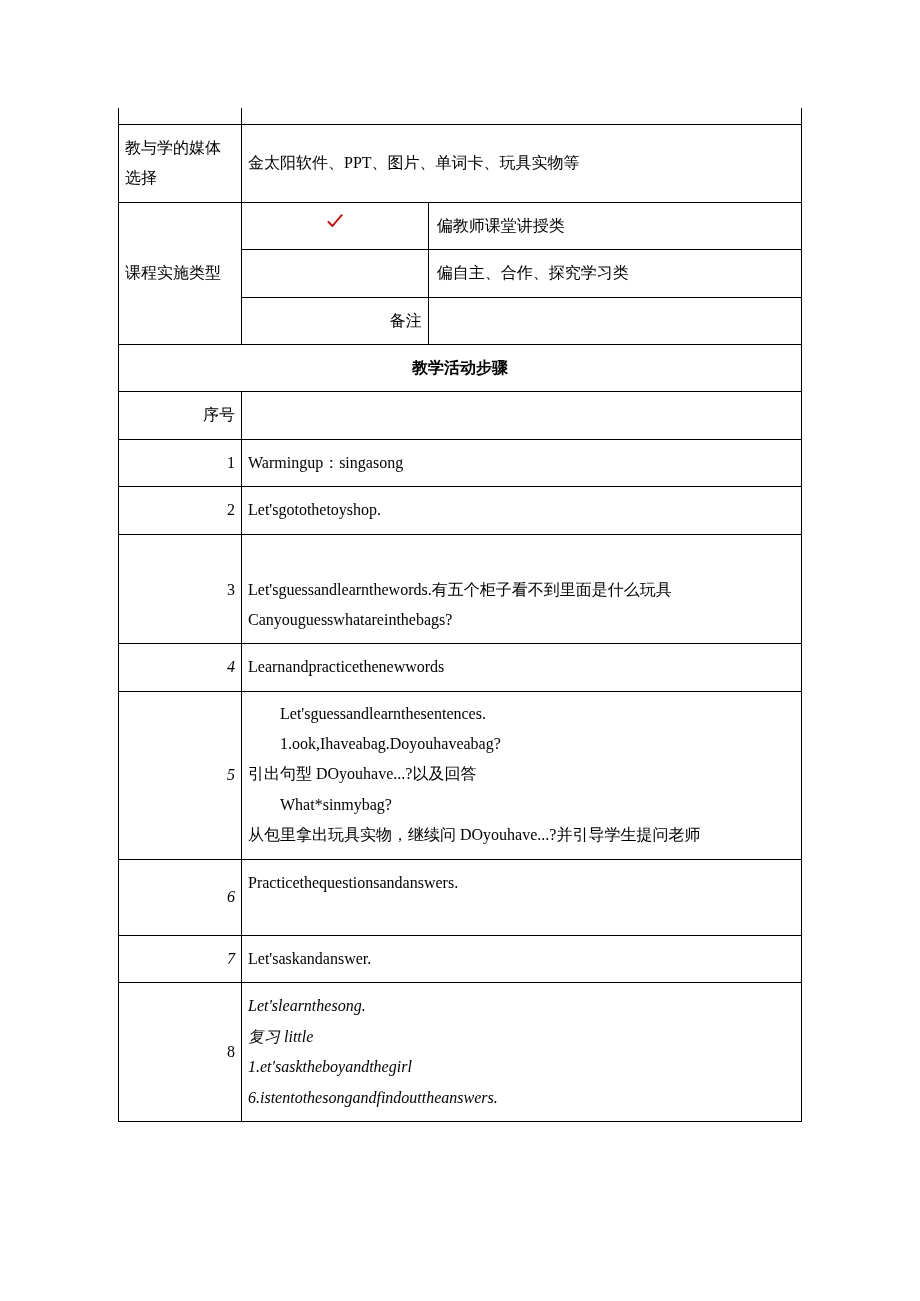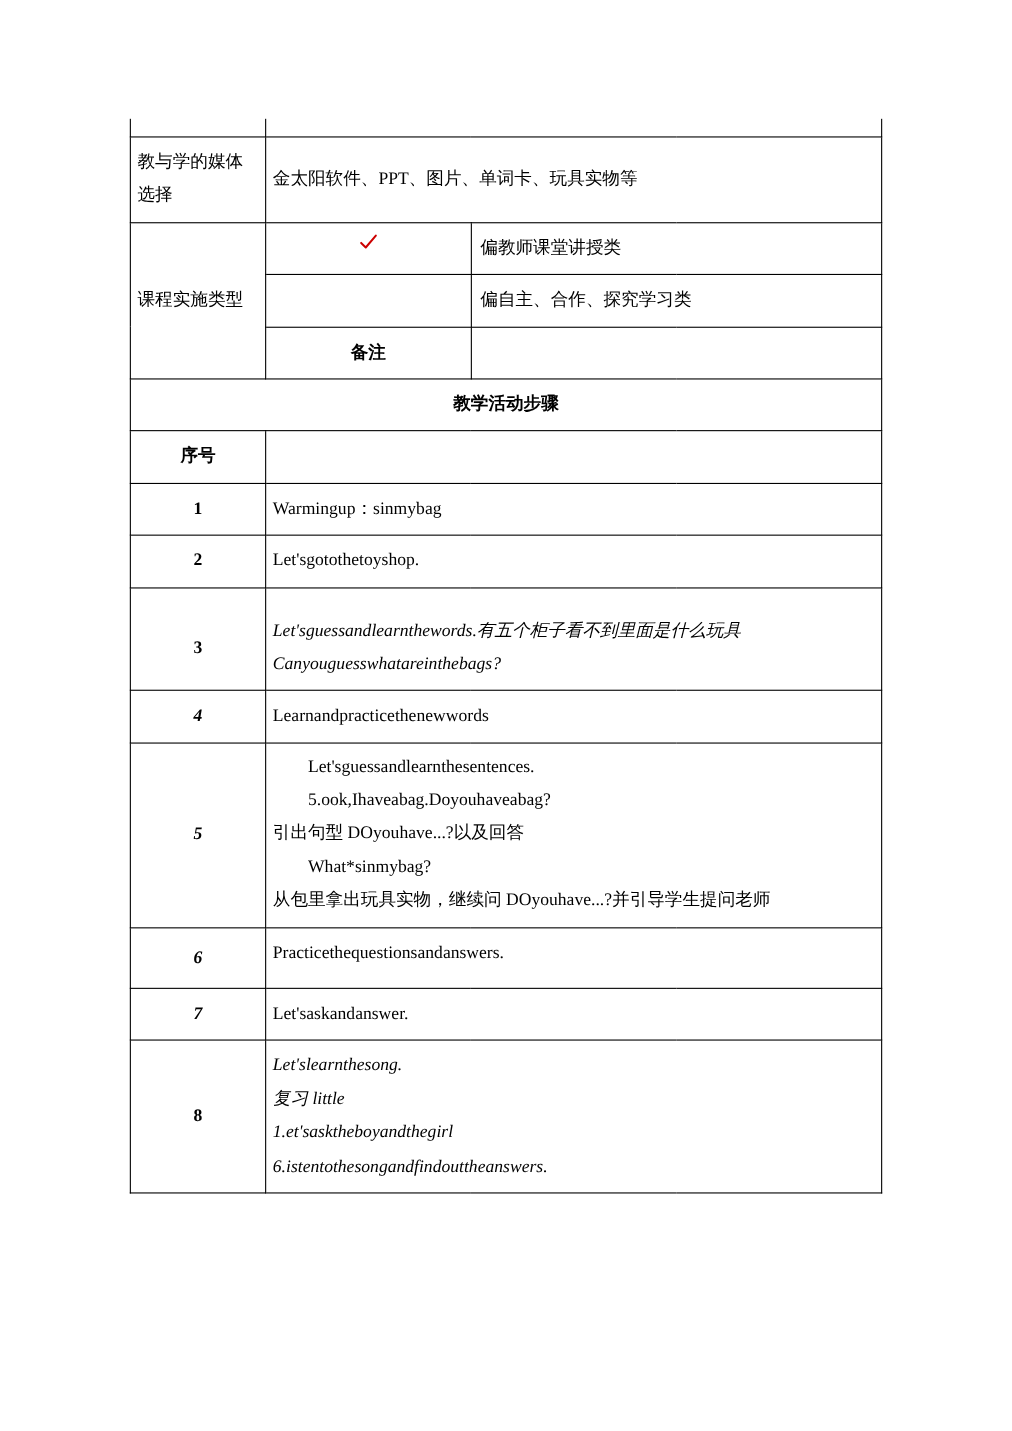--- a/index.html
+++ b/index.html
@@ -27,22 +27,22 @@
     vertical-align: middle;
     word-break: break-all;
     line-height: 1.9;
   }
   .col-label {
     width: 110px;
     text-align: left;
   }
   .col-seq {
     width: 110px;
-    text-align: center;
-    font-weight: bold;
+    text-align: right;
+    font-weight: normal;
   }
   .col-seq.italic {
     font-style: italic;
   }
   .col-check {
     width: 55px;
     text-align: center;
     padding: 4px 2px;
   }
   .col-type-label {
@@ -68,23 +68,22 @@
   .step5 .line2,
   .step5 .line4 {
     text-indent: 2em;
   }
   .step8-line {
     display: block;
     font-style: italic;
   }
   .remark-label {
     width: 55px;
-    text-align: center;
+    text-align: right;
     padding-left: 6px;
-    font-weight: bold;
   }
   .multi-line span {
     display: block;
   }
 </style>
 </head>
 <body>
 
 <div class="page">
 <table>
@@ -124,55 +123,55 @@
     <td colspan="4" class="center bold">教学活动步骤</td>
   </tr>
 
   <tr>
     <td class="col-seq">序号</td>
     <td colspan="3"></td>
   </tr>
 
   <tr>
     <td class="col-seq">1</td>
-    <td colspan="3">Warmingup：sinmybag</td>
+    <td colspan="3">Warmingup：singasong</td>
   </tr>
 
   <tr>
     <td class="col-seq">2</td>
     <td colspan="3">Let'sgotothetoyshop.</td>
   </tr>
 
   <tr>
     <td class="col-seq" style="padding-top:40px;padding-bottom:10px;vertical-align:top;">3</td>
-    <td colspan="3" class="multi-line" style="padding-top:24px;font-style:italic;">
+    <td colspan="3" class="multi-line" style="padding-top:40px;">
       <span>Let'sguessandlearnthewords.有五个柜子看不到里面是什么玩具</span>
       <span>Canyouguesswhatareinthebags?</span>
     </td>
   </tr>
 
   <tr>
     <td class="col-seq italic">4</td>
     <td colspan="3">Learnandpracticethenewwords</td>
   </tr>
 
   <tr>
     <td class="col-seq italic">5</td>
     <td colspan="3" class="multi-line step5" style="padding-top:7px;">
       <span class="line1">Let'sguessandlearnthesentences.</span>
-      <span class="line2">5.ook,Ihaveabag.Doyouhaveabag?</span>
+      <span class="line2">1.ook,Ihaveabag.Doyouhaveabag?</span>
       <span>引出句型 DOyouhave...?以及回答</span>
       <span class="line4">What*sinmybag?</span>
       <span>从包里拿出玩具实物，继续问 DOyouhave...?并引导学生提问老师</span>
     </td>
   </tr>
 
   <tr>
     <td class="col-seq italic">6</td>
-    <td colspan="3" style="padding-bottom:16px;">Practicethequestionsandanswers.</td>
+    <td colspan="3" style="padding-bottom:37px;">Practicethequestionsandanswers.</td>
   </tr>
 
   <tr>
     <td class="col-seq italic">7</td>
     <td colspan="3">Let'saskandanswer.</td>
   </tr>
 
   <tr>
     <td class="col-seq">8</td>
     <td colspan="3" class="multi-line">

